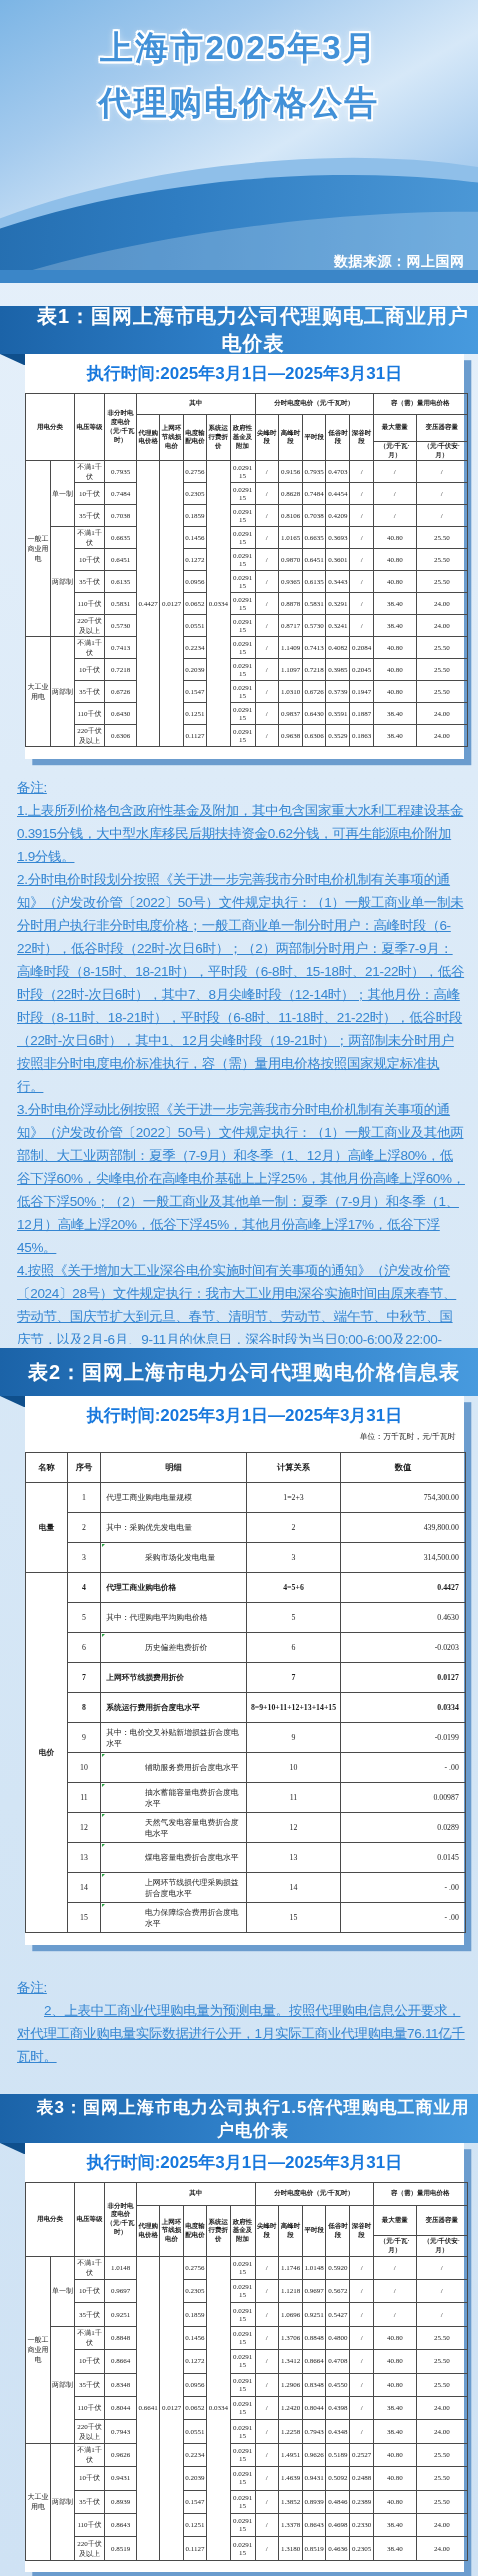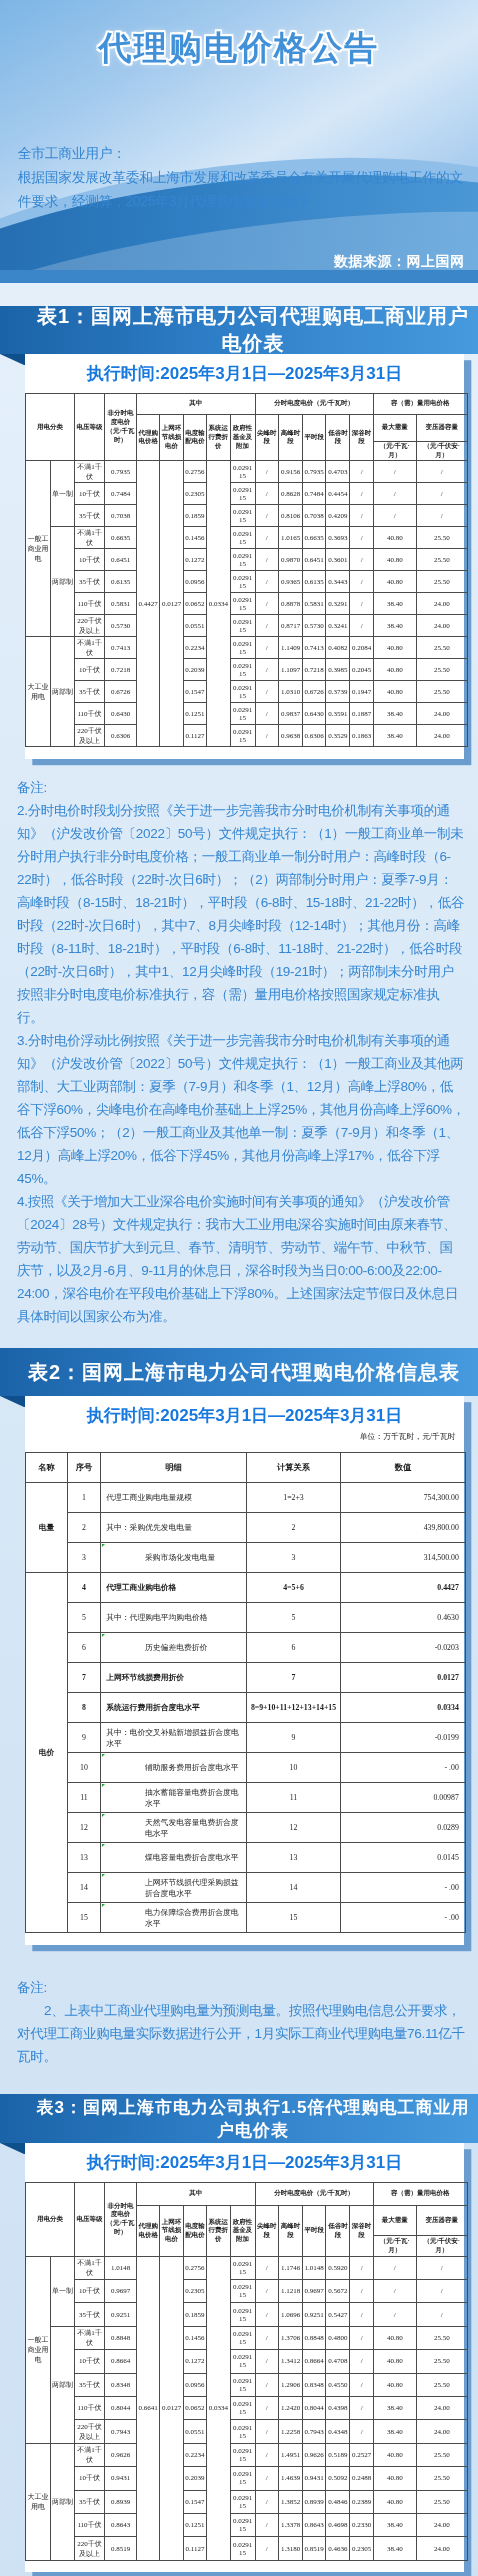--- a/index.html
+++ b/index.html
@@ -57,39 +57,36 @@
         border-top:3.6px solid #27a23f;border-right:3.6px solid transparent;}
   .info td.val{text-align:right;padding-right:6.2px;}
   .info td.gname{font-weight:bold;}
   .info tr.brow td{font-weight:bold;}
   
   .notes{position:absolute;left:17px;width:448px;color:#3586d2;font-size:13.5px;line-height:23px;
         letter-spacing:-0.3px;overflow:hidden;}
   .n1{top:776px;height:568px;}
   .n2{top:1976px;height:112px;}
   .notes .nt{margin:0;}
-  .notes p{margin:0;}
+  .notes p{margin:0;text-decoration:underline;}
   .n2 p.item{text-indent:2em;}
 </style>
 </head>
 <body>
 
 <div id="page">
 
   <div class="hero">
     <div class="wave-light"></div>
     <div class="wave-main"></div>
     <div class="wave-stripe"></div>
     <div class="hero-bottom"></div>
     <div class="hero-title">
+      <div>上海市2025年3月</div>
       <div>代理购电价格公告</div>
-    </div>
-    <div class="intro">
-      <p style="margin:0;">全市工商业用户：</p>
-      <p style="margin:0;">根据国家发展改革委和上海市发展和改革委员会有关开展代理购电工作的文件要求，经测算，2025年3月代理购电价格表如下：</p>
     </div>
     <div class="source">数据来源：网上国网</div>
   </div>
 
   <div class="banner b1">
     <span>表1：国网上海市电力公司代理购电工商业用户电价表</span>
   </div>
   <div class="card c1">
     <div class="period">执行时间:2025年3月1日—2025年3月31日</div>
     <table class="price" id="price-table-1" style="width: 442px;">
@@ -316,20 +313,21 @@
             <td>0.1863</td>
             <td>38.40</td>
             <td>24.00</td>
           </tr>
         </tbody>
       </table>
   </div>
 
   <div class="notes n1" id="notes-1">
     <p class="nt">备注:</p>
+  <p>1.上表所列价格包含政府性基金及附加，其中包含国家重大水利工程建设基金0.3915分钱，大中型水库移民后期扶持资金0.62分钱，可再生能源电价附加1.9分钱。</p>
       <p>2.分时电价时段划分按照《关于进一步完善我市分时电价机制有关事项的通知》（沪发改价管〔2022〕50号）文件规定执行：（1）一般工商业单一制未分时用户执行非分时电度价格；一般工商业单一制分时用户：高峰时段（6-22时），低谷时段（22时-次日6时）；（2）两部制分时用户：夏季7-9月：高峰时段（8-15时、18-21时），平时段（6-8时、15-18时、21-22时），低谷时段（22时-次日6时），其中7、8月尖峰时段（12-14时）；其他月份：高峰时段（8-11时、18-21时），平时段（6-8时、11-18时、21-22时），低谷时段（22时-次日6时），其中1、12月尖峰时段（19-21时）；两部制未分时用户按照非分时电度电价标准执行，容（需）量用电价格按照国家规定标准执行。</p>
       <p>3.分时电价浮动比例按照《关于进一步完善我市分时电价机制有关事项的通知》（沪发改价管〔2022〕50号）文件规定执行：（1）一般工商业及其他两部制、大工业两部制：夏季（7-9月）和冬季（1、12月）高峰上浮80%，低谷下浮60%，尖峰电价在高峰电价基础上上浮25%，其他月份高峰上浮60%，低谷下浮50%；（2）一般工商业及其他单一制：夏季（7-9月）和冬季（1、12月）高峰上浮20%，低谷下浮45%，其他月份高峰上浮17%，低谷下浮45%。</p>
       <p>4.按照《关于增加大工业深谷电价实施时间有关事项的通知》（沪发改价管〔2024〕28号）文件规定执行：我市大工业用电深谷实施时间由原来春节、劳动节、国庆节扩大到元旦、春节、清明节、劳动节、端午节、中秋节、国庆节，以及2月-6月、9-11月的休息日，深谷时段为当日0:00-6:00及22:00-24:00，深谷电价在平段电价基础上下浮80%。上述国家法定节假日及休息日具体时间以国家公布为准。</p>
     </div>
 
   <div class="banner b2">
     <span>表2：国网上海市电力公司代理购电价格信息表</span>
   </div>
   <div class="card c2">
     <div class="period">执行时间:2025年3月1日—2025年3月31日</div>

